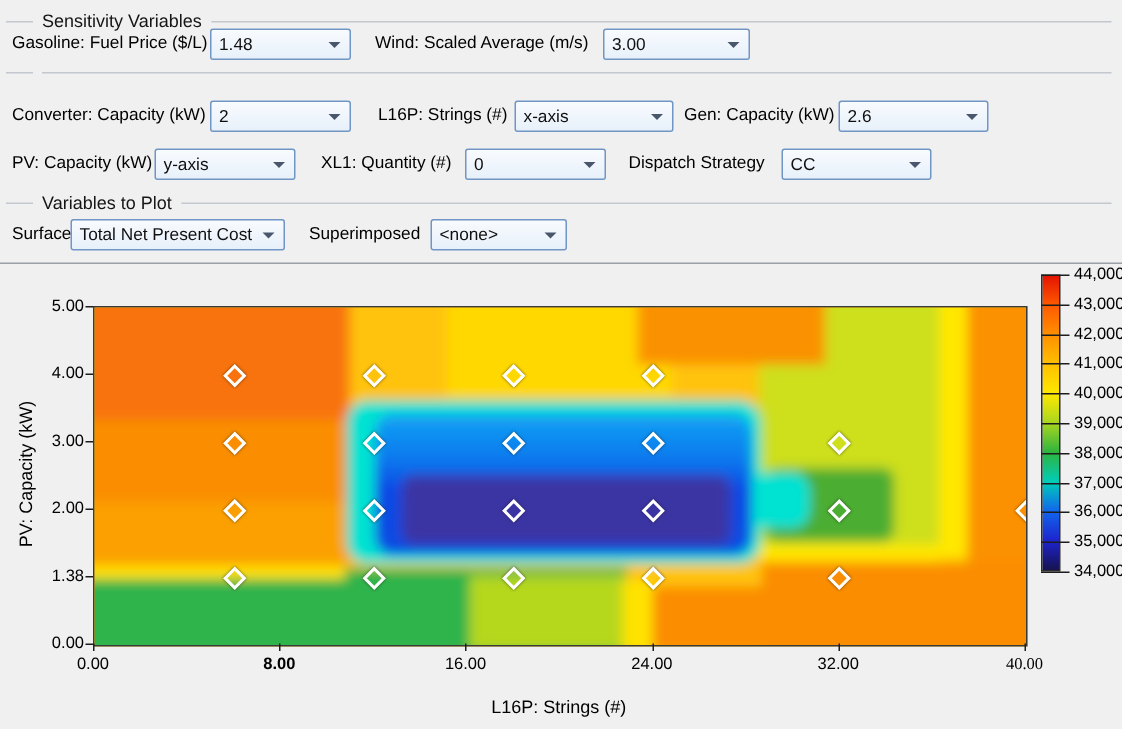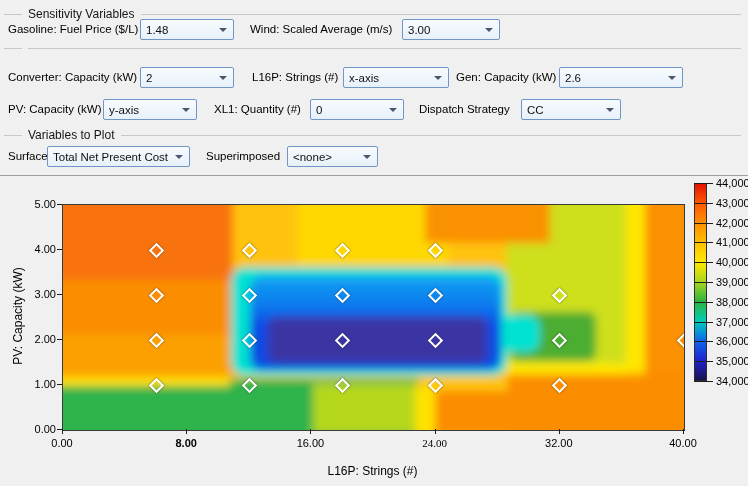--- a/index.html
+++ b/index.html
@@ -61,21 +61,21 @@
   <div class="combo" style="left:140px;top:67px;width:94px">
     <span class="cv">2</span>
     <span class="arr"></span>
   </div>
   <span class="lbl" style="left:252px;top:67px">L16P: Strings (#)</span>
   <div class="combo" style="left:343px;top:67px;width:106px">
     <span class="cv">x-axis</span>
     <span class="arr"></span>
   </div>
   <span class="lbl" style="left:456px;top:67px">Gen: Capacity (kW)</span>
-  <div class="combo" style="left:559px;top:67px;width:124px">
+  <div class="combo" style="left:559px;top:67px;width:100px">
     <span class="cv">2.6</span>
     <span class="arr"></span>
   </div>
   <span class="lbl" style="left:8px;top:99px">PV: Capacity (kW)</span>
   <div class="combo" style="left:103px;top:99px;width:94px">
     <span class="cv">y-axis</span>
     <span class="arr"></span>
   </div>
   <span class="lbl" style="left:214px;top:99px">XL1: Quantity (#)</span>
   <div class="combo" style="left:310px;top:99px;width:94px">
@@ -171,35 +171,35 @@
 
 <div class="tickline" style="position: absolute; left: 57px; top: 204px; width: 5px; height: 1px;"></div>
     <div class="ticklabel" style="position: absolute; left: 18px; top: 198px; width: 38px; text-align: right;">5.00</div>
     <div class="tickline" style="position: absolute; left: 57px; top: 249px; width: 5px; height: 1px;"></div>
     <div class="ticklabel" style="position: absolute; left: 18px; top: 243px; width: 38px; text-align: right;">4.00</div>
     <div class="tickline" style="position: absolute; left: 57px; top: 294px; width: 5px; height: 1px;"></div>
     <div class="ticklabel" style="position: absolute; left: 18px; top: 288px; width: 38px; text-align: right;">3.00</div>
     <div class="tickline" style="position: absolute; left: 57px; top: 339px; width: 5px; height: 1px;"></div>
     <div class="ticklabel" style="position: absolute; left: 18px; top: 333px; width: 38px; text-align: right;">2.00</div>
     <div class="tickline" style="position: absolute; left: 57px; top: 384px; width: 5px; height: 1px;"></div>
-    <div class="ticklabel" style="position: absolute; left: 18px; top: 378px; width: 38px; text-align: right;">1.00</div>
+    <div class="ticklabel" style="position: absolute; left: 18px; top: 378px; width: 38px; text-align: right;">1.38</div>
     <div class="tickline" style="position: absolute; left: 57px; top: 429px; width: 5px; height: 1px;"></div>
     <div class="ticklabel" style="position: absolute; left: 18px; top: 423px; width: 38px; text-align: right;">0.00</div>
     <div class="tickline" style="position: absolute; left: 62px; top: 429px; width: 1px; height: 5px;"></div>
     <div class="ticklabel" style="position: absolute; left: 42px; top: 437px; width: 40px; text-align: center;">0.00</div>
     <div class="tickline" style="position: absolute; left: 186.2px; top: 429px; width: 1px; height: 5px;"></div>
     <div class="ticklabel" style="position: absolute; left: 166.2px; top: 437px; width: 40px; text-align: center; font-weight: bold;">8.00</div>
     <div class="tickline" style="position: absolute; left: 310.4px; top: 429px; width: 1px; height: 5px;"></div>
     <div class="ticklabel" style="position: absolute; left: 290.4px; top: 437px; width: 40px; text-align: center;">16.00</div>
     <div class="tickline" style="position: absolute; left: 434.6px; top: 429px; width: 1px; height: 5px;"></div>
-    <div class="ticklabel" style="position: absolute; left: 414.6px; top: 437px; width: 40px; text-align: center; font-family: Liberation Serif, serif;">24.00</div>
+    <div class="ticklabel" style="position: absolute; left: 414.6px; top: 437px; width: 40px; text-align: center;">24.00</div>
     <div class="tickline" style="position: absolute; left: 558.8px; top: 429px; width: 1px; height: 5px;"></div>
     <div class="ticklabel" style="position: absolute; left: 538.8px; top: 437px; width: 40px; text-align: center;">32.00</div>
     <div class="tickline" style="position: absolute; left: 683px; top: 429px; width: 1px; height: 5px;"></div>
-    <div class="ticklabel" style="position: absolute; left: 663px; top: 437px; width: 40px; text-align: center;">40.00</div>
+    <div class="ticklabel" style="position: absolute; left: 663px; top: 437px; width: 40px; text-align: center; font-family: Liberation Serif, serif;">40.00</div>
     <div class="tickline" style="position: absolute; left: 694px; top: 183px; width: 19px; height: 1px;"></div>
     <div class="ticklabel" style="position: absolute; left: 716px; top: 177px; width: 44px;">44,000</div>
     <div class="tickline" style="position: absolute; left: 694px; top: 202.8px; width: 19px; height: 1px;"></div>
     <div class="ticklabel" style="position: absolute; left: 716px; top: 196.8px; width: 44px;">43,000</div>
     <div class="tickline" style="position: absolute; left: 694px; top: 222.6px; width: 19px; height: 1px;"></div>
     <div class="ticklabel" style="position: absolute; left: 716px; top: 216.6px; width: 44px;">42,000</div>
     <div class="tickline" style="position: absolute; left: 694px; top: 242.4px; width: 19px; height: 1px;"></div>
     <div class="ticklabel" style="position: absolute; left: 716px; top: 236.4px; width: 44px;">41,000</div>
     <div class="tickline" style="position: absolute; left: 694px; top: 262.2px; width: 19px; height: 1px;"></div>
     <div class="ticklabel" style="position: absolute; left: 716px; top: 256.2px; width: 44px;">40,000</div>

